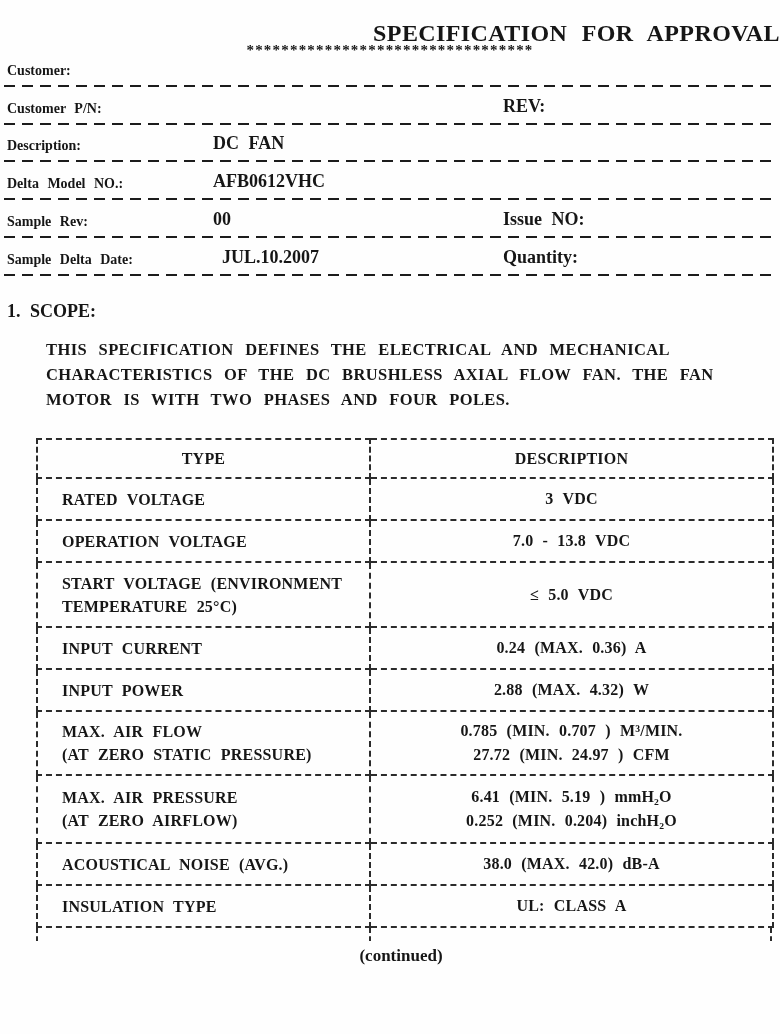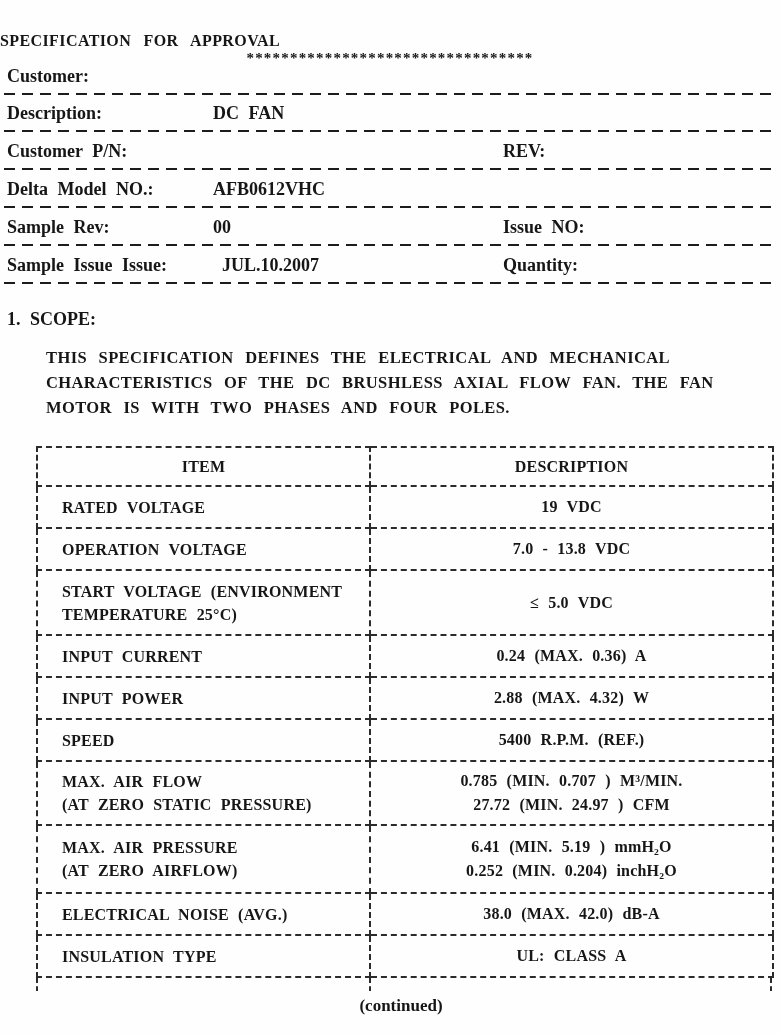--- a/index.html
+++ b/index.html
@@ -7,42 +7,42 @@
     position:relative;
     width:780px; height:1034px;
     background:#fefefe;
     font-family:"Liberation Serif","DejaVu Serif",serif;
     font-weight:700;
     color:#161616;
     overflow:hidden;
   }
   
   .doc-title {
-    padding-top:30px;
-    text-align:left;
-    font-size:16px; line-height:22px;
+    padding-top:22px;
+    text-align:right;
+    font-size:24px; line-height:22px;
     letter-spacing:0.4px; word-spacing:8px;
   }
   .doc-stars {
     text-align:center;
     font-size:15px; line-height:13px;
     letter-spacing:1.2px;
     white-space:nowrap;
   }
   
   .form { margin-top:0; }
   .frow { position:relative; }
   .frow.h30 { height:30px; }
   .frow.h37 { height:37px; }
   .frow.h38 { height:38px; }
   .frow::after {
     content:""; position:absolute; left:4px; right:4px; bottom:0; height:2px;
     background:repeating-linear-gradient(90deg,#1c1c1c 0 11px, transparent 11px 18px);
   }
-  .frow .lab  { position:absolute; left:7px;  bottom:8px; font-size:18px; word-spacing:5px; white-space:nowrap;text-align:center; }
+  .frow .lab  { position:absolute; left:7px;  bottom:8px; font-size:14px; word-spacing:5px; white-space:nowrap;text-align:center; }
   .frow .val  { position:absolute; left:213px; bottom:8px; font-size:18px; word-spacing:5px; white-space:nowrap; }
   .frow .val-date { left:222px; }
   .frow .lab2 { position:absolute; left:503px; bottom:8px; font-size:18px; word-spacing:5px; white-space:nowrap; }
   
   .sec-heading { margin:25px 0 0 7px; font-size:18px; line-height:20px; word-spacing:5px; }
   .sec-heading.second { margin-top:24px; }
   .sec-body {
     margin:16px 0 0 46px;
     font-size:16.5px; line-height:25px;
     letter-spacing:0.4px; word-spacing:7px;
@@ -82,99 +82,95 @@
 
 <div class="page">
 
   <div class="doc-title">SPECIFICATION FOR APPROVAL</div>
   <div class="doc-stars">*********************************</div>
 
   <div class="form">
     <div class="frow h30">
       <span class="lab">Customer:</span>
     </div>
+    <div class="frow h38">
+      <span class="lab">Customer P/N:</span>
+      <span class="lab2">REV:</span>
+    </div>
     <div class="frow h37">
       <span class="lab">Description:</span>
       <span class="val">DC FAN</span>
-    </div>
-    <div class="frow h38">
-      <span class="lab">Customer P/N:</span>
-      <span class="lab2">REV:</span>
     </div>
     <div class="frow h38">
       <span class="lab">Delta Model NO.:</span>
       <span class="val">AFB0612VHC</span>
     </div>
     <div class="frow h38">
       <span class="lab">Sample Rev:</span>
       <span class="val">00</span>
       <span class="lab2">Issue NO:</span>
     </div>
     <div class="frow h38">
-      <span class="lab">Sample Issue Issue:</span>
+      <span class="lab">Sample Delta Date:</span>
       <span class="val val-date">JUL.10.2007</span>
       <span class="lab2">Quantity:</span>
     </div>
   </div>
 
   <div class="sec-heading">1. SCOPE:</div>
   <div class="sec-body">THIS SPECIFICATION DEFINES THE ELECTRICAL AND MECHANICAL
 CHARACTERISTICS OF THE DC BRUSHLESS AXIAL FLOW FAN. THE FAN
 MOTOR IS WITH TWO PHASES AND FOUR POLES.</div>
 
 
   <table class="spec-table">
     <colgroup>
         <col style="width:333px">
         <col style="width:403px">
       </colgroup>
     <tbody>
         <tr>
-      <th>ITEM</th>
+      <th>TYPE</th>
       <th>DESCRIPTION</th>
     </tr>
     <tr class="h40">
       <td class="item">RATED VOLTAGE</td>
-      <td class="desc">19 VDC</td>
+      <td class="desc">3 VDC</td>
     </tr>
     <tr class="h40">
       <td class="item">OPERATION VOLTAGE</td>
       <td class="desc">7.0 - 13.8 VDC</td>
     </tr>
     <tr class="h63">
       <td class="item">START VOLTAGE (ENVIRONMENT
 TEMPERATURE 25°C)</td>
       <td class="desc">≤ 5.0 VDC</td>
     </tr>
     <tr class="h40">
       <td class="item">INPUT CURRENT</td>
       <td class="desc">0.24 (MAX. 0.36) A</td>
     </tr>
     <tr class="h40">
       <td class="item">INPUT POWER</td>
       <td class="desc">2.88 (MAX. 4.32) W</td>
     </tr>
-    <tr class="h40">
-      <td class="item">SPEED</td>
-      <td class="desc">5400 R.P.M. (REF.)</td>
-    </tr>
     <tr class="h62">
       <td class="item">MAX. AIR FLOW
 (AT ZERO STATIC PRESSURE)</td>
       <td class="desc"><span class="desc-left-block">0.785 (MIN. 0.707 ) M³/MIN.
 27.72 (MIN. 24.97 ) CFM</span></td>
     </tr>
     <tr class="h66">
       <td class="item">MAX. AIR PRESSURE
 (AT ZERO AIRFLOW)</td>
       <td class="desc">6.41 (MIN. 5.19 ) mmH₂O
 0.252 (MIN. 0.204) inchH₂O</td>
     </tr>
     <tr class="h40">
-      <td class="item">ELECTRICAL NOISE (AVG.)</td>
+      <td class="item">ACOUSTICAL NOISE (AVG.)</td>
       <td class="desc">38.0 (MAX. 42.0) dB-A</td>
     </tr>
     <tr class="h40">
       <td class="item">INSULATION TYPE</td>
       <td class="desc">UL: CLASS A</td>
     </tr>
   </tbody>
     </table>
 
   <div class="table-stub">

